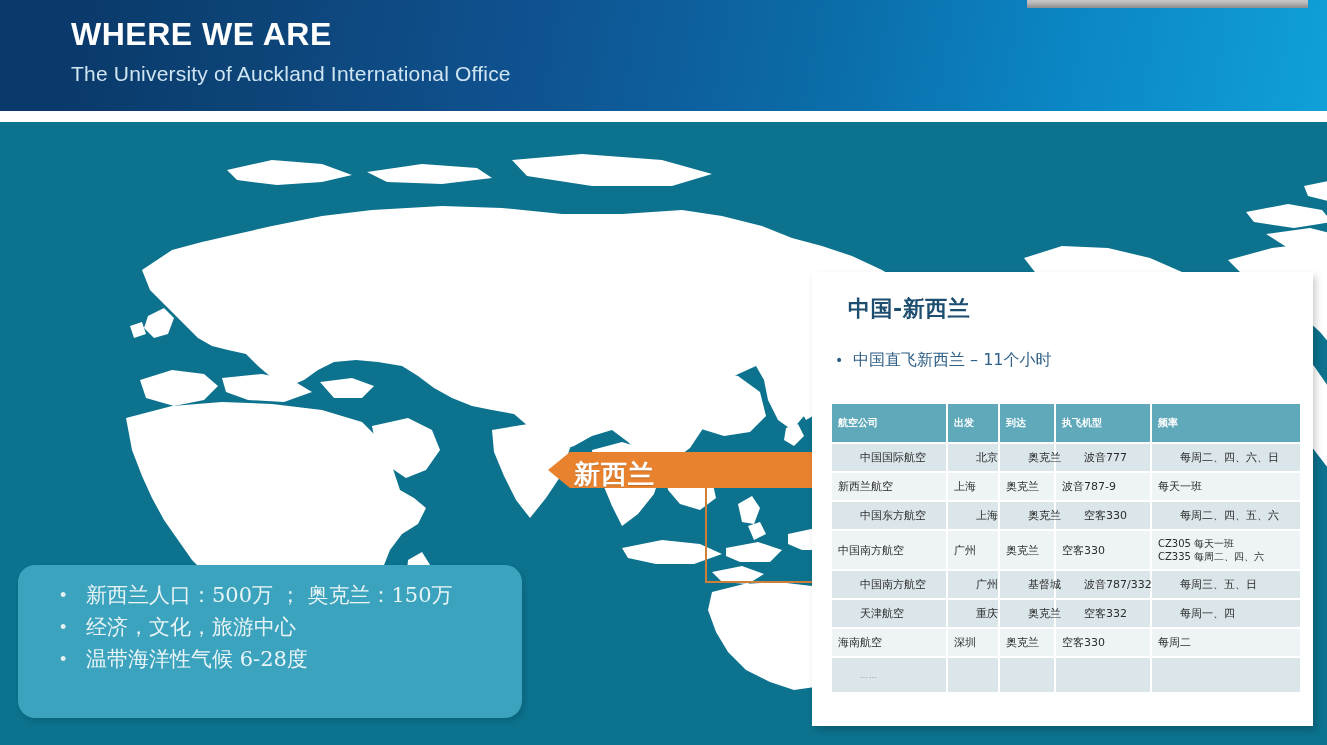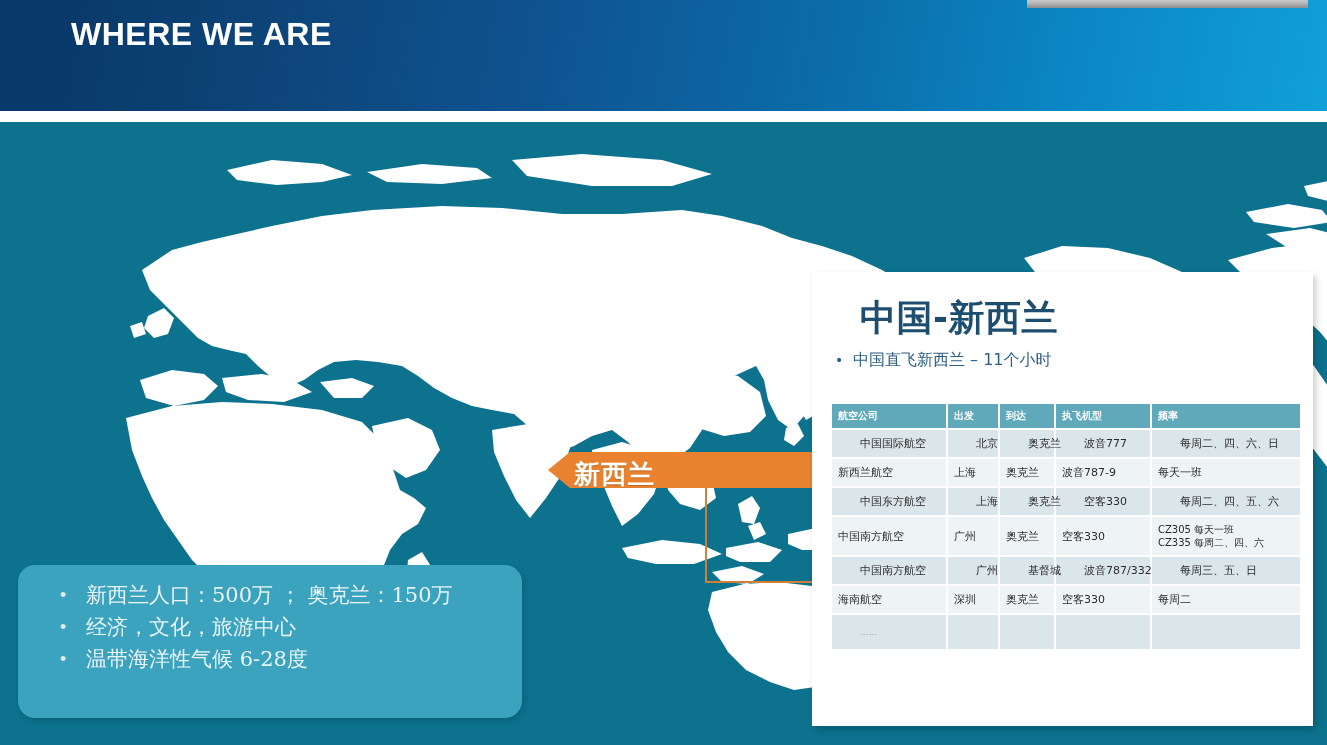--- a/index.html
+++ b/index.html
@@ -120,22 +120,22 @@
   
   #flight-card {
     position: absolute; left: 812px; top: 272px;
     width: 501px; height: 454px;
     background: #ffffff;
     box-shadow: 3px 4px 7px rgba(0,0,0,.20);
     z-index: 9;
     overflow: hidden;
   }
   #card-title {
-    position: absolute; left: 48px; top: 22px;
-    font-size: 36px; font-weight: bold; color: #1d4e70;
+    position: absolute; left: 36px; top: 22px;
+    font-size: 22px; font-weight: bold; color: #1d4e70;
     letter-spacing: 0.5px;
     font-family: "DejaVu Sans", "Liberation Sans", sans-serif;
   }
   #card-bullet-row {
     position: absolute; left: 23px; top: 78px;
     width: 450px;
     font-size: 16px; color: #2e5f86;
     font-family: "DejaVu Sans", "Liberation Sans", sans-serif;
   }
   #card-bullet-row .dot {
@@ -156,21 +156,21 @@
   #flight-table col.c1 { width: 50px; }
   #flight-table col.c2 { width: 54px; }
   #flight-table col.c3 { width: 94px; }
   #flight-table col.c4 { width: 148px; }
   #flight-table th {
     background: #5fa9bb;
     color: #ffffff;
     font-size: 10px;
     font-weight: bold;
     text-align: left;
-    padding: 5px 6px;
+    padding: 12px 6px;
     height: 22px;
     white-space: nowrap;
   }
   #flight-table td {
     font-size: 11px;
     color: #2b2b2b;
     padding: 6px 6px;
     height: 26px;
     vertical-align: middle;
     white-space: nowrap;
@@ -185,20 +185,21 @@
     font-size: 8px; color: #8a9aa3; letter-spacing: 1px;
   }
 </style>
 </head>
 <body>
 
 <div id="slide">
 
   <div id="header">
     <div id="header-title">WHERE WE ARE</div>
+    <div id="header-subtitle">The University of Auckland International Office</div>
   </div>
   <div id="top-grey-strip"></div>
   <div id="header-gap"></div>
 
   <div id="body-area">
 
     <div id="world-map">
       <svg viewBox="0 0 1420 600" xmlns="http://www.w3.org/2000/svg" aria-hidden="true">
         <g fill="#ffffff">
 
@@ -394,20 +395,27 @@
             <td>空客330</td>
             <td class="freq-multi">CZ305 每天一班<br>CZ335 每周二、四、六</td>
           </tr>
           <tr class="odd">
             <td>中国南方航空</td>
             <td>广州</td>
             <td>基督城</td>
             <td>波音787/332</td>
             <td>每周三、五、日</td>
           </tr>
+          <tr class="odd">
+            <td>天津航空</td>
+            <td>重庆</td>
+            <td>奥克兰</td>
+            <td>空客332</td>
+            <td>每周一、四</td>
+          </tr>
           <tr class="even">
             <td>海南航空</td>
             <td>深圳</td>
             <td>奥克兰</td>
             <td>空客330</td>
             <td>每周二</td>
           </tr>
           <tr class="odd last-row">
             <td class="ellipsis">……</td>
             <td></td>

